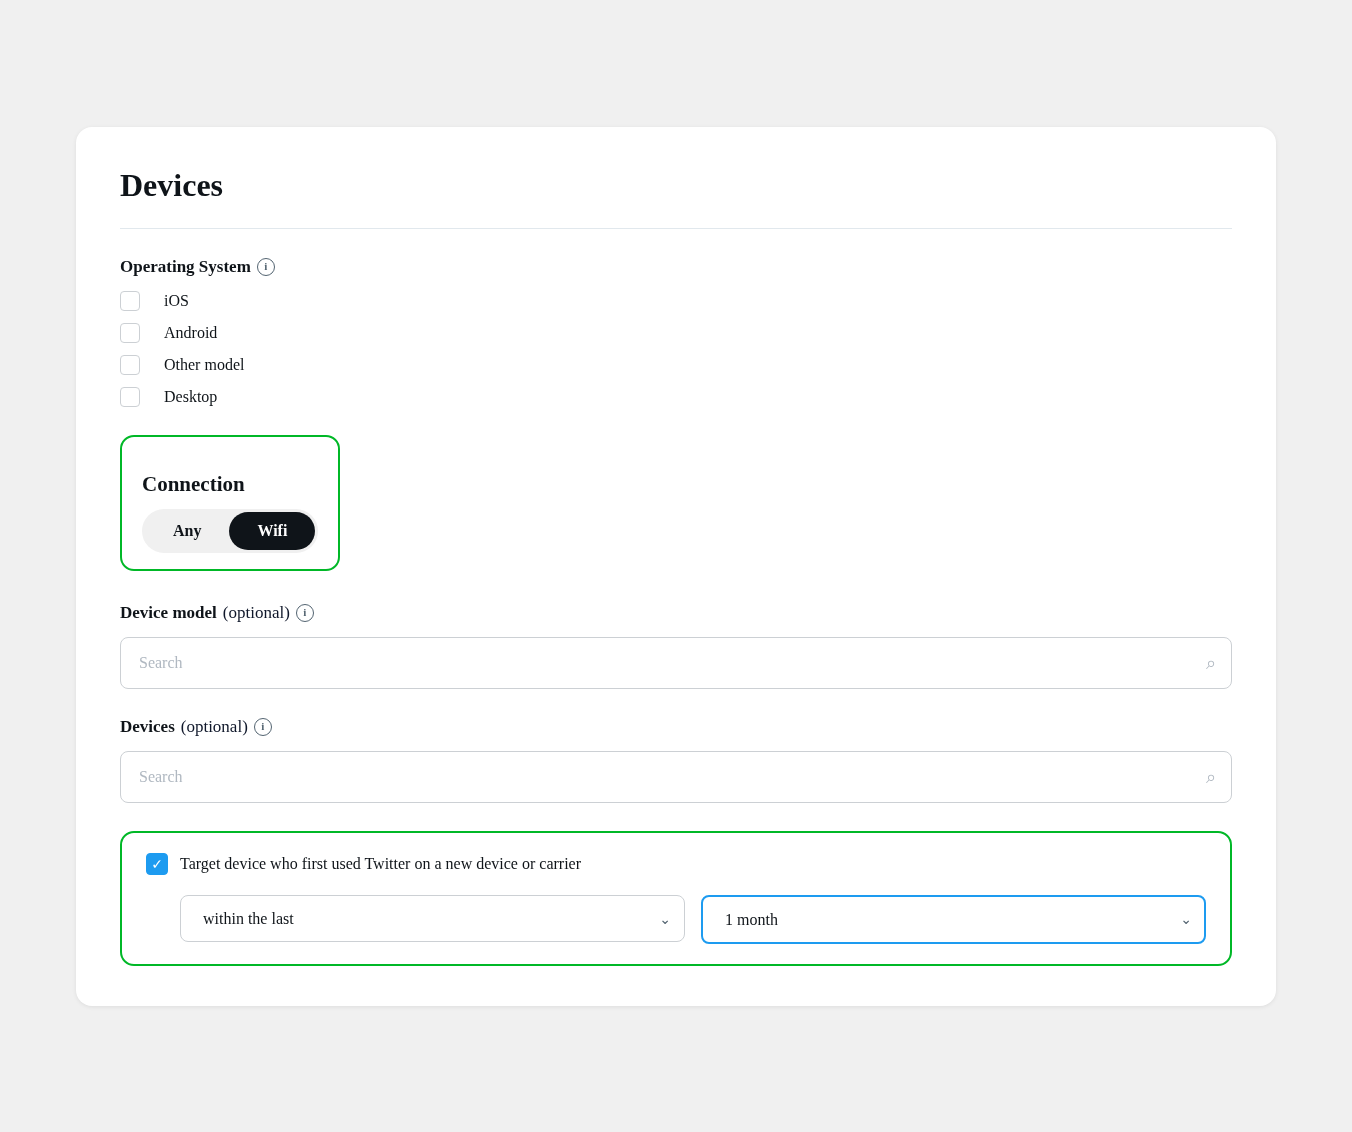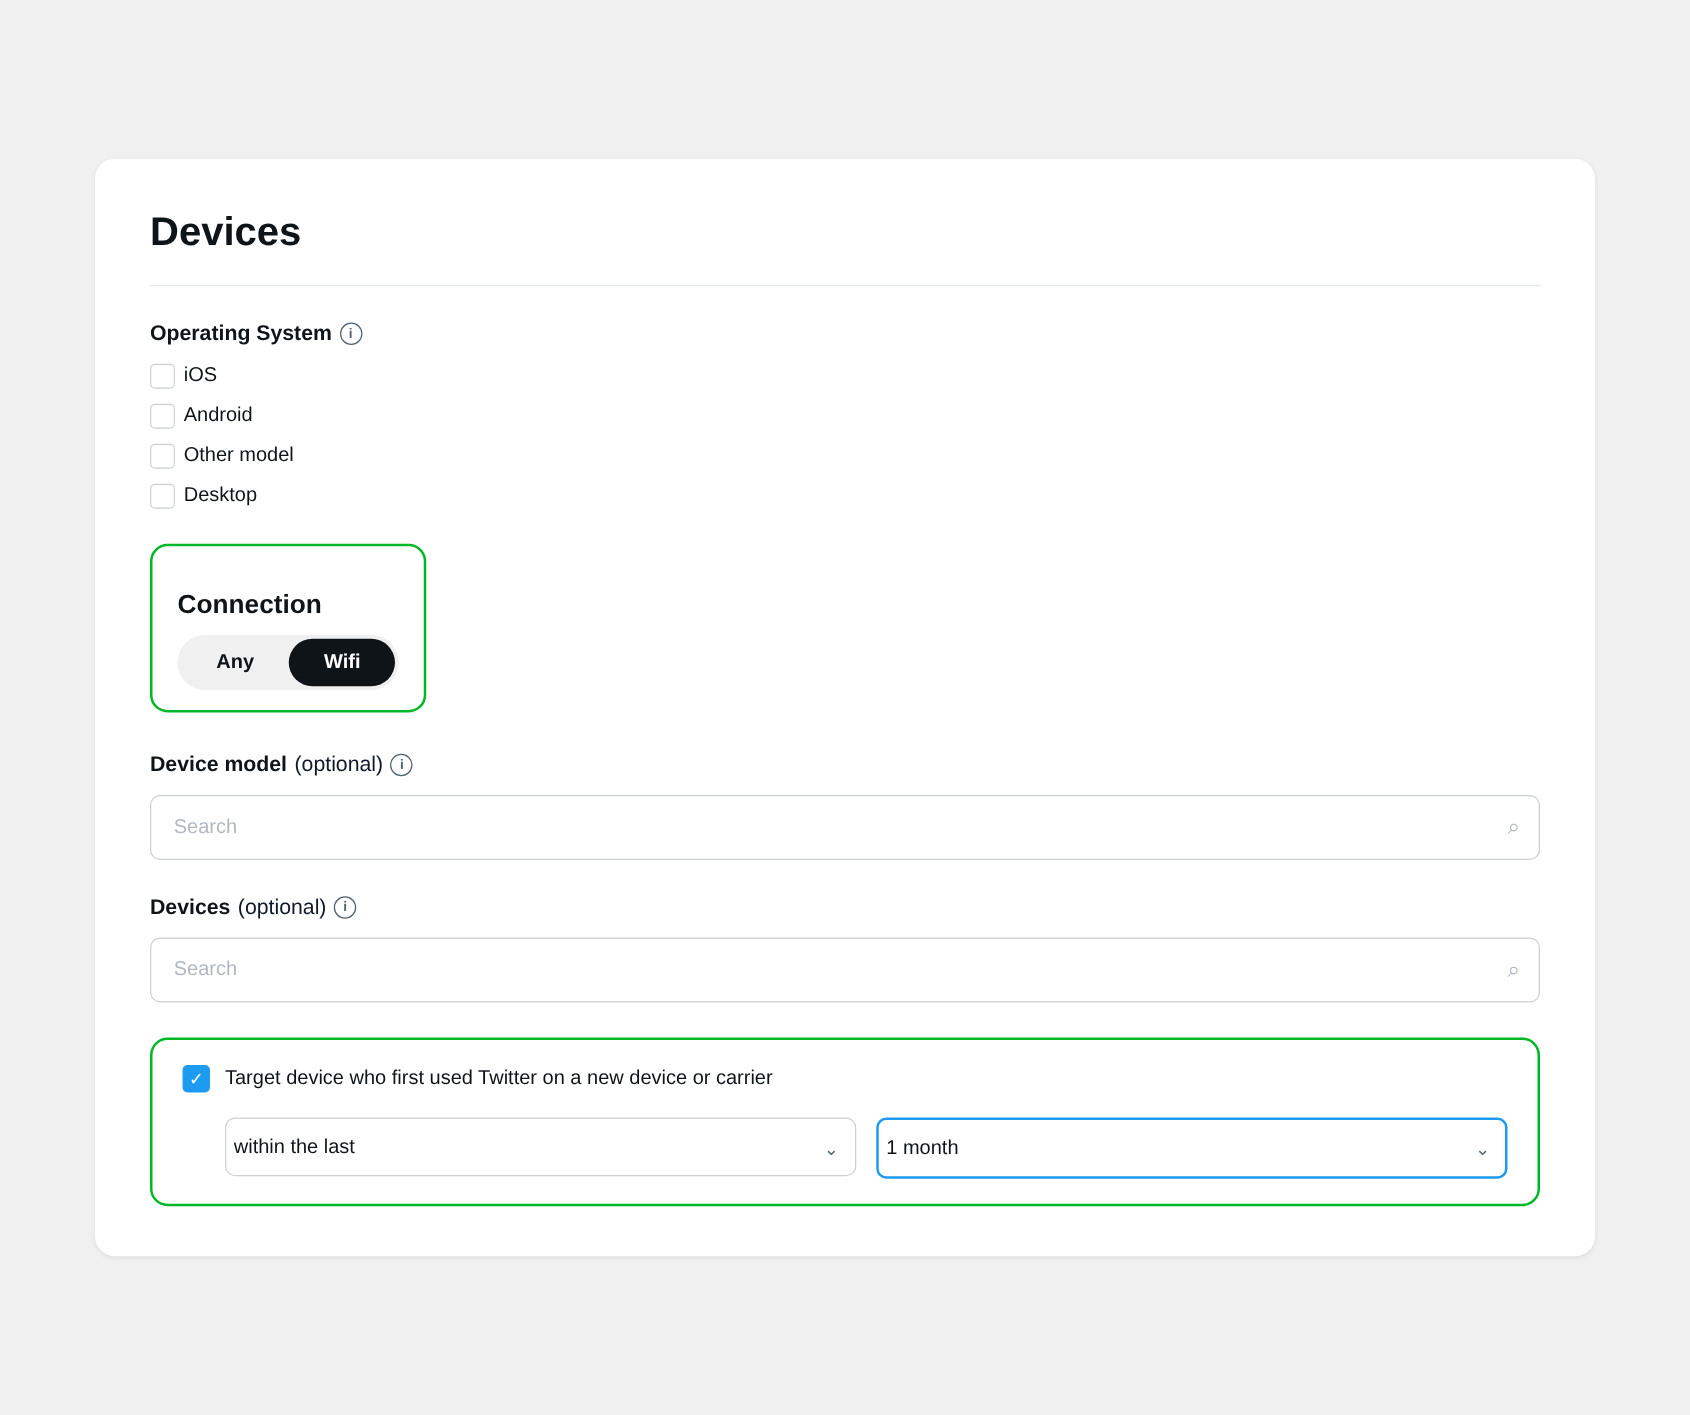--- a/index.html
+++ b/index.html
@@ -1,19 +1,19 @@
 <!DOCTYPE html>
 <html><head>
   <meta charset="utf-8">
   <style>
     * {
       box-sizing: border-box;
       margin: 0;
       padding: 0;
-      font-family: Liberation Sans, sans-serif;
+      font-family: Liberation Serif, serif;
     }
 
     body {
       background: #f0f0f0;
       display: flex;
       align-items: center;
       justify-content: center;
       min-height: 100vh;
       padding: 20px;
     }
@@ -74,21 +74,21 @@
     .checkbox-group {
       display: flex;
       flex-direction: column;
       gap: 12px;
       margin-bottom: 28px;
     }
 
     .checkbox-item {
       display: flex;
       align-items: center;
-      gap: 7px;
+      gap: 24px;
       cursor: pointer;
     }
 
     .checkbox-item input[type="checkbox"] {
       width: 20px;
       height: 20px;
       border: 1.5px solid #ccd0d4;
       border-radius: 4px;
       appearance: none;
       -webkit-appearance: none;
@@ -248,21 +248,21 @@
       padding-left: 34px;
     }
 
     .dropdown-wrapper {
       flex: 1;
       position: relative;
     }
 
     .dropdown-select {
       width: 100%;
-      padding: 14px 44px 14px 6px;
+      padding: 14px 44px 14px 22px;
       border: 1px solid #ccd0d4;
       border-radius: 8px;
       font-size: 16px;
       color: #0f1419;
       background: #fff;
       appearance: none;
       -webkit-appearance: none;
       cursor: pointer;
       outline: none;
     }

